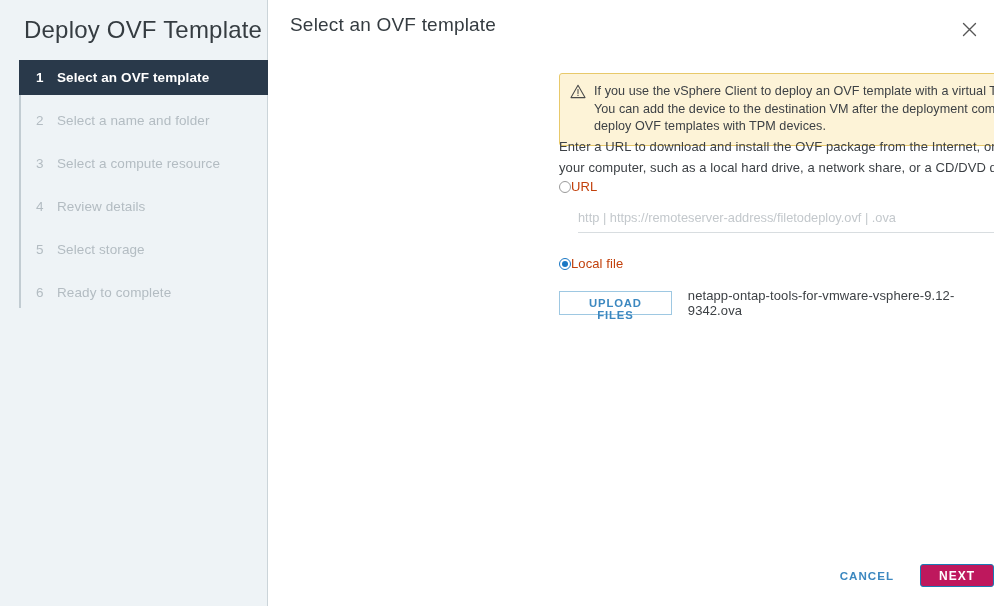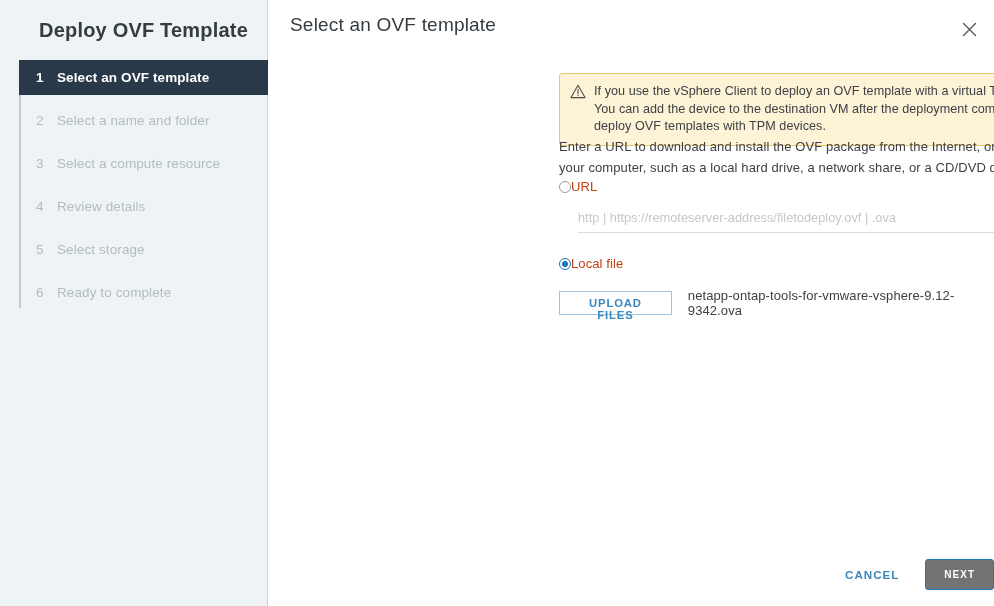--- a/index.html
+++ b/index.html
@@ -25,27 +25,26 @@
   #sidebar {
     width: 268px;
     height: 606px;
     background: #eef3f6;
     border-right: 1px solid #cbd4d9;
     position: relative;
     flex: 0 0 268px;
   }
 
   #wizard-title {
-    font-size: 20px;
-    font-weight: 700;
+    font-size: 24px;
+    font-weight: 400;
     color: #353c41;
     letter-spacing: .2px;
     padding: 17px 0 0 24px;
     line-height: 26px;
-    margin-left: 15px;
   }
 
   #steps {
     position: relative;
     margin-top: 17px;
     padding-left: 19px;
   }
 
   #steps-rail {
     position: absolute;
@@ -280,30 +279,30 @@
     color: #3c88c0;
     font-family: "Liberation Sans", sans-serif;
     font-size: 11.6px;
     font-weight: bold;
     letter-spacing: 1px;
     padding: 8px 14px;
     cursor: pointer;
   }
 
   #next-btn {
-    background: #737373;
+    background: #be185d;
     border: 1px solid #1b7bb5;
     border-radius: 3px;
     color: #ffffff;
     font-family: "Liberation Sans", sans-serif;
-    font-size: 10px;
+    font-size: 12px;
     font-weight: bold;
     letter-spacing: 1px;
     padding: 0 18px;
-    height: 31px;
+    height: 23px;
     margin-left: 12px;
     cursor: pointer;
   }
 </style>
 </head>
 <body>
 
 <div id="wizard">
 
   <aside id="sidebar">

